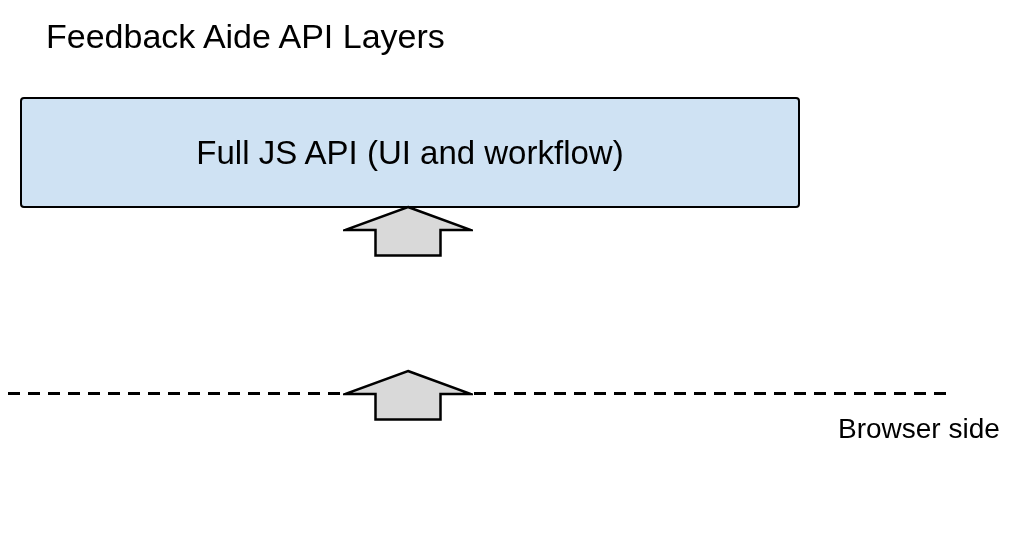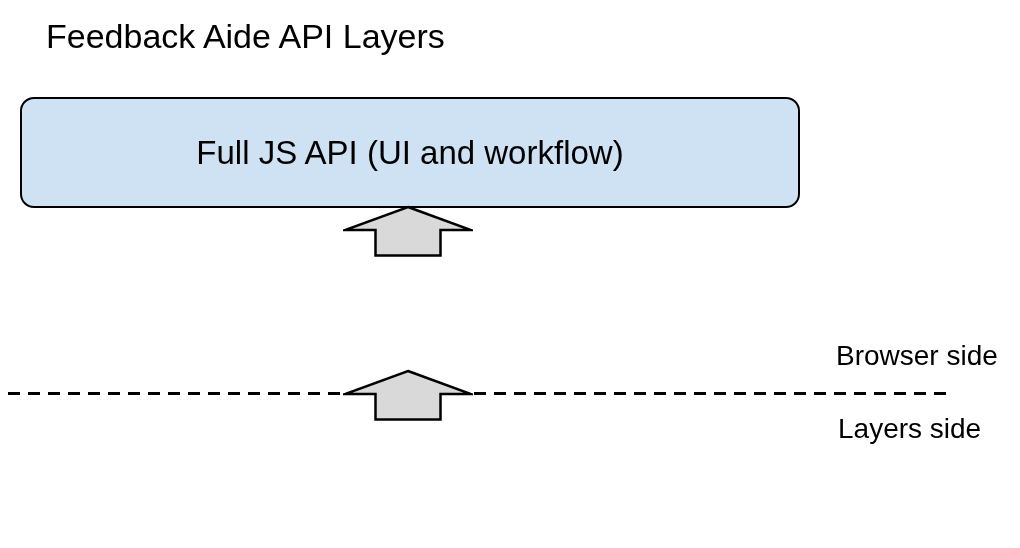--- a/index.html
+++ b/index.html
@@ -33,21 +33,21 @@
     white-space: nowrap;
     margin-left: 16px;
   }
   .layer-box {
     position: absolute;
     left: 20px;
     width: 780px;
     height: 111px;
     background: var(--box-fill);
     border: 2.5px solid var(--box-border);
-    border-radius: 14px;
+    border-radius: 4px;
     display: flex;
     align-items: center;
     justify-content: center;
   }
   .layer-label {
     font-size: 33px;
     line-height: 1;
     white-space: nowrap;
     text-align: center;
   }
@@ -105,16 +105,15 @@
 
 
   <div class="dash-seg dash-left"></div>
   <div class="dash-seg dash-right"></div>
 
   <svg class="arrow arrow2" viewBox="0 0 130 52" preserveAspectRatio="none" xmlns="http://www.w3.org/2000/svg">
     <polygon points="65,2 128,25 97.5,25 97.5,50.5 32.5,50.5 32.5,25 2,25"></polygon>
   </svg>
 
 
-  <div class="side-label browser-side">Browser side</div>
-  <div class="side-label server-side">Layers side</div>
+  <div class="side-label server-side">Browser side</div>
 
 </div>
 
 </body></html>

